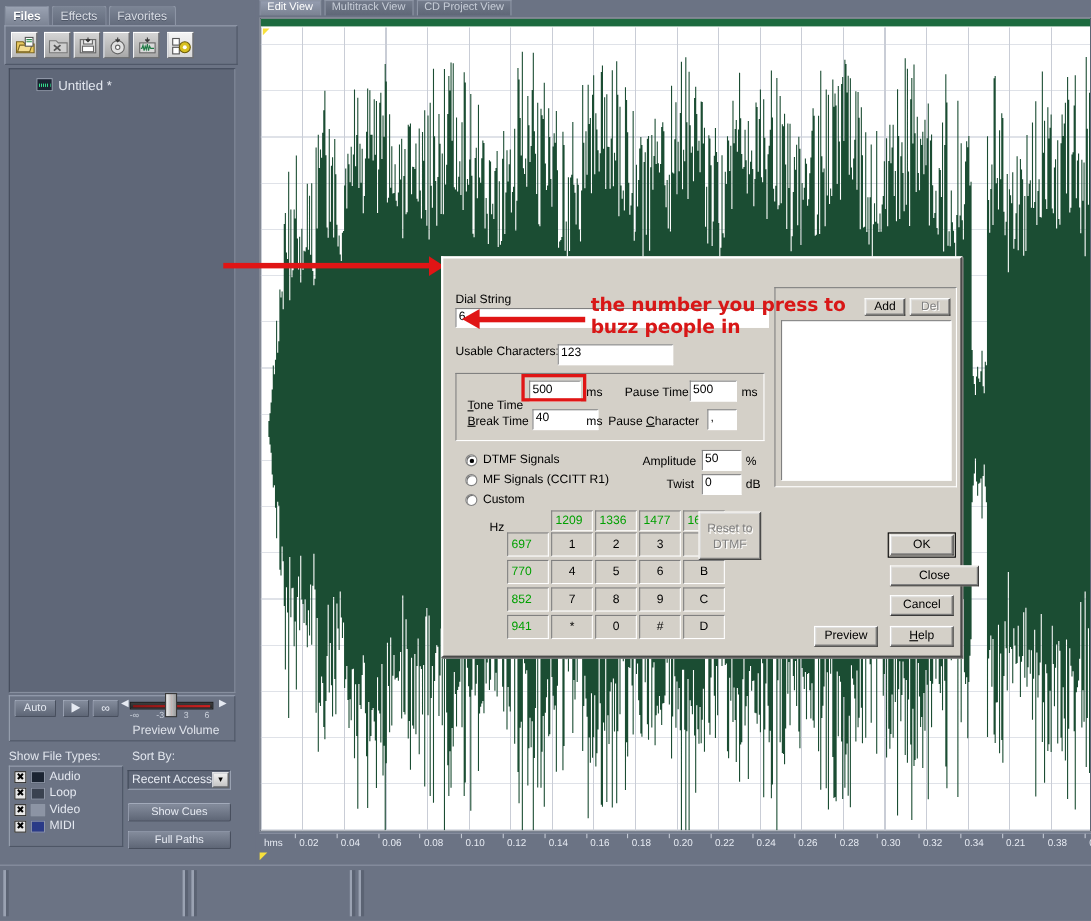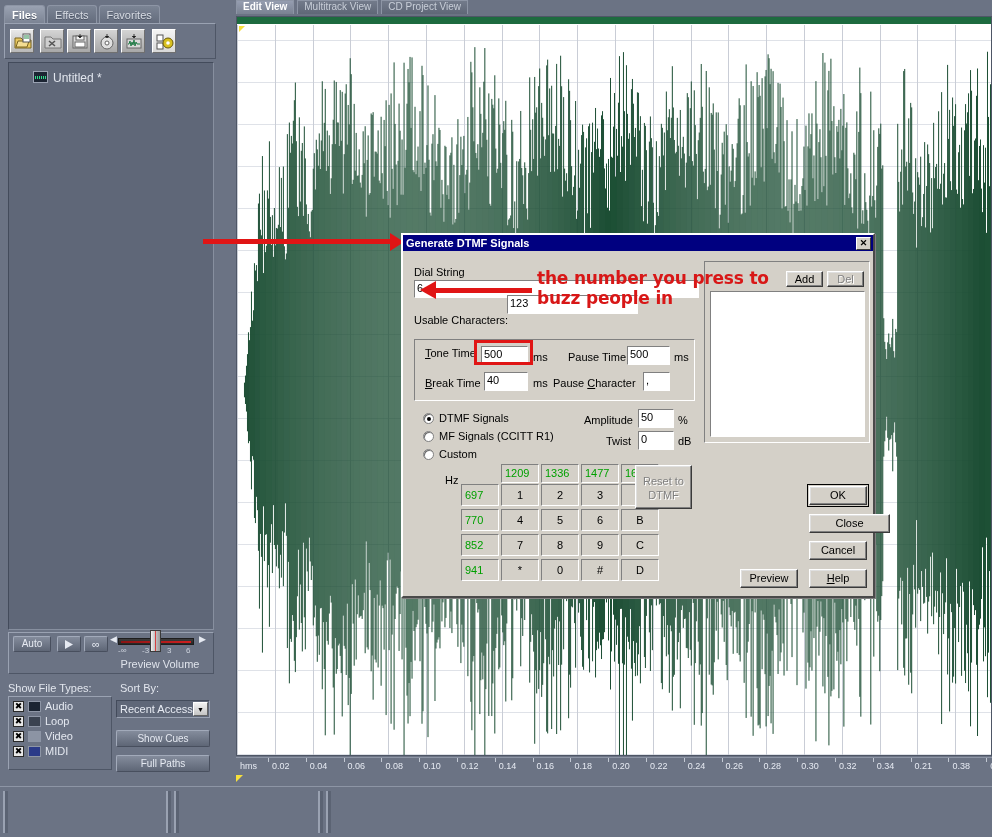--- a/index.html
+++ b/index.html
@@ -125,21 +125,21 @@
 
   
   #editor { position:absolute; left:232px; top:0; width:760px; height:786px; background:#6b7384;}
   #view-tabs { position:absolute; left:4px; top:0; height:14px; display:flex; }
   .vtab {
     height:14px; padding:0 6px; font-size:10px; color:#c8ced8;
     background:linear-gradient(#737b8b,#5f6777);
     border:1px solid #8d95a5; border-bottom:none; margin-right:3px;
     line-height:12px; cursor:pointer;
   }
-  .vtab.active { background:linear-gradient(#959db0,#7a8292); color:#fff; font-weight:bold;}
+  .vtab.active { background:linear-gradient(#959db0,#7a8292); color:#fff; font-weight:normal;}
   #wave-canvas {
     position:absolute; left:4px; top:16px; width:756px; height:740px;
     background:#ffffff; overflow:hidden;
     border:1px solid #4e5666;
   }
   #green-bar { position:absolute; left:0; top:0; width:100%; height:7px; background:#1d6b3f;}
   #yellow-marker {
     position:absolute; left:2px; top:9px; width:0; height:0;
     border-left:6px solid #f7e03c; border-bottom:6px solid transparent;
   }
@@ -423,54 +423,50 @@
         <div class="tick" style="left: 750.2px;"></div>
         <span style="left: 754.2px;">0.40</span>
       </div>
     <div id="ruler-marker"></div>
   </div>
 
   <div class="anno-line" style="left:203px;top:239px;width:196px;"></div>
   <div class="anno-head" style="left:390px;top:233px;border-top:9px solid transparent;border-bottom:9px solid transparent;border-left:14px solid #e01515;"></div>
 
   <div id="dtmf-dialog">
-    <div id="dlg-title">
-      <span>Generate DTMF Signals</span>
-      <span id="dlg-close">✕</span>
-    </div>
 
     <div class="dlg-label" style="left:11px;top:31px;">Dial String</div>
     <div class="tfield" style="left:11px;top:45px;width:285px;height:18px;">
       <span>6</span>
     </div>
 
     <div class="dlg-label" style="left:11px;top:79px;">Usable Characters:</div>
-    <div class="tfield" style="left:104px;top:60px;width:131px;height:19px;">
+    <div class="tfield" style="left:104px;top:78px;width:105px;height:19px;">
       <span>123</span>
     </div>
 
     <div class="dlg-btn" style="left:383px;top:36px;width:37px;height:16px;line-height:14px;">Add</div>
     <div class="dlg-btn disabled" style="left:424px;top:36px;width:37px;height:16px;line-height:14px;">Del</div>
 
     <div class="group" style="left:301px;top:26px;width:166px;height:182px;"></div>
     <div class="tfield" style="left:307px;top:56px;width:155px;height:146px;"></div>
 
     <div class="group2" style="left:11px;top:104px;width:281px;height:62px;"></div>
-    <div class="dlg-label" style="left:22px;top:112px;">
+    <div class="dlg-label" style="left:22px;top:128px;">
       <u>T</u><span>one Time</span>
     </div>
     <div class="tfield" style="left:78px;top:111px;width:47px;height:19px;">
       <span>500</span>
     </div>
     <div class="dlg-label" style="left:130px;top:116px;">ms</div>
 
     <div class="dlg-label" style="left:22px;top:142px;">
       <u>B</u><span>reak Time</span>
     </div>
-    <div class="tfield" style="left:81px;top:137px;width:44px;height:19px;">
+    <div class="tfield" style="left:81px;top:137px;width:60px;height:19px;">
       <span>40</span>
     </div>
     <div class="dlg-label" style="left:130px;top:142px;">ms</div>
 
     <div class="dlg-label" style="left:165px;top:116px;">Pause Time</div>
     <div class="tfield" style="left:224px;top:111px;width:43px;height:19px;">
       <span>500</span>
     </div>
     <div class="dlg-label" style="left:271px;top:116px;">ms</div>
 

